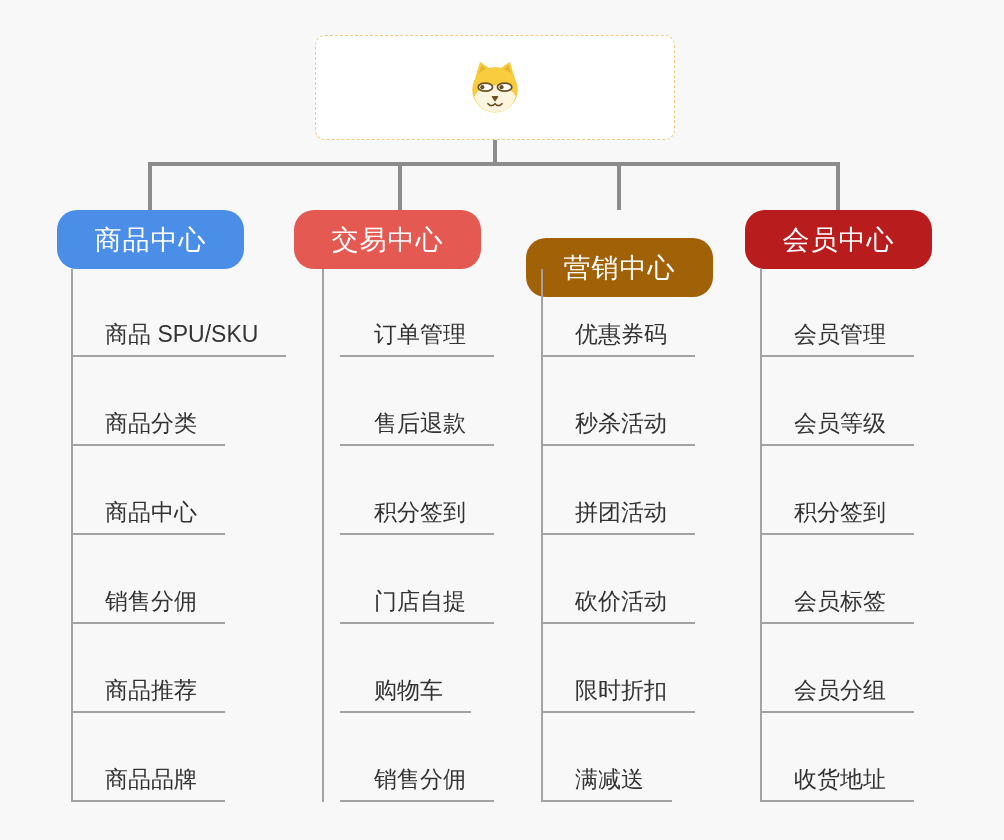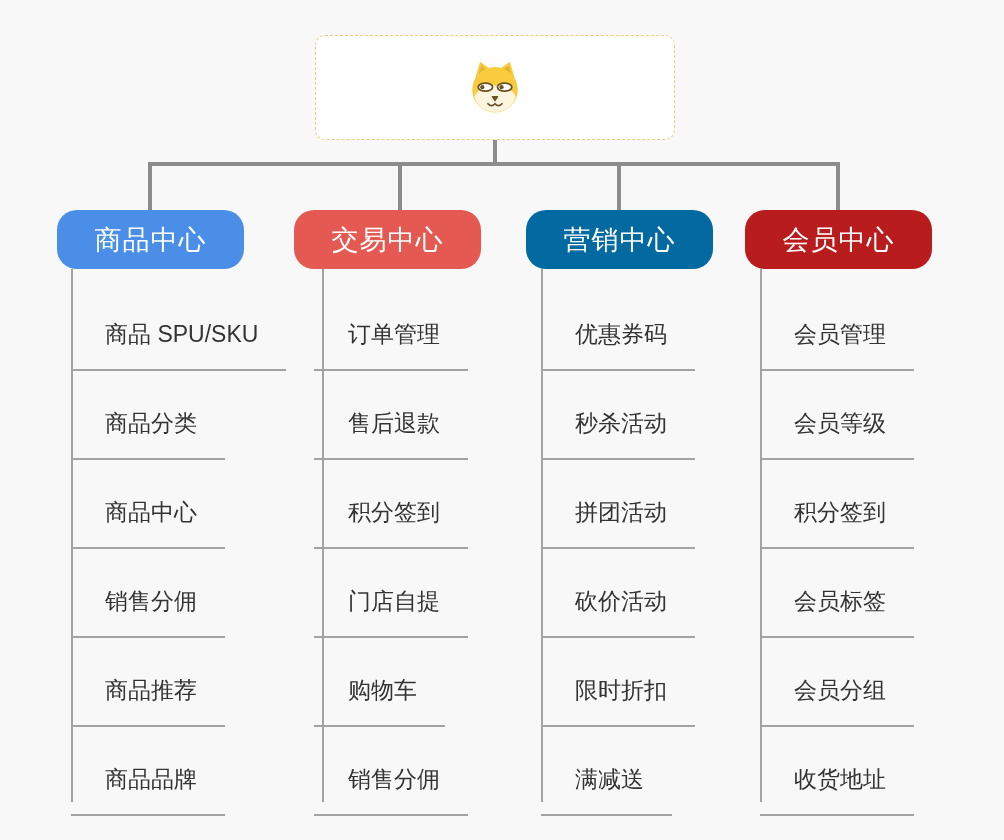--- a/index.html
+++ b/index.html
@@ -42,41 +42,41 @@
     position: absolute; top: 210px;
     width: 187px; height: 59px;
     border-radius: 20px;
     color: #ffffff; font-size: 27px;
     display: flex; align-items: center; justify-content: center;
     letter-spacing: 1px;
     cursor: pointer;
   }
   .branch-0 .branch-header { left: 57px;  background: #4a8ee8; }
   .branch-1 .branch-header { left: 294px; background: #e45a53; }
-  .branch-2 .branch-header { left: 526px; background: #0369a1; }
+  .branch-2 .branch-header { left: 526px; background: #a16207; margin-top: 28px; }
   .branch-3 .branch-header { left: 745px; background: #b91c1c; }
 
   
   .trunk { position: absolute; top: 269px; width: 2px; height: 533px; background: #a3a3a3; }
   .branch-0 .trunk { left: 71px; }
   .branch-1 .trunk { left: 322px; }
   .branch-2 .trunk { left: 541px; }
   .branch-3 .trunk { left: 760px; }
 
   
   .leaf {
     position: absolute;
     font-size: 23px; color: #333333; line-height: 30px;
-    padding: 0 28px 20px 34px;
+    padding: 0 28px 6px 34px;
     border-bottom: 2px solid #a3a3a3;
     white-space: nowrap;
     cursor: pointer;
   }
   .branch-0 .leaf { left: 71px; }
-  .branch-1 .leaf { left: 314px; text-align: right; }
+  .branch-1 .leaf { left: 340px; text-align: right; }
   .branch-2 .leaf { left: 541px; }
   .branch-3 .leaf { left: 760px; }
   .leaf-0 { top: 319px; } .leaf-1 { top: 408px; } .leaf-2 { top: 497px; }
   .leaf-3 { top: 586px; } .leaf-4 { top: 675px; } .leaf-5 { top: 764px; }
 </style>
 </head>
 <body>
 
 <div class="stage">
 

